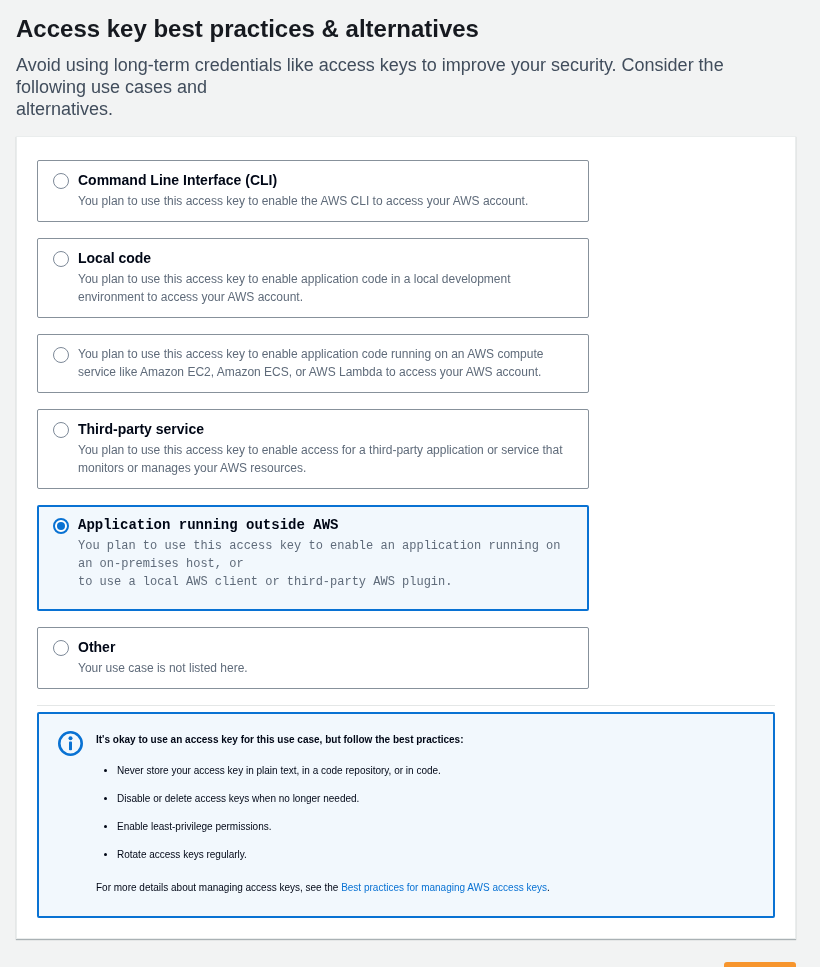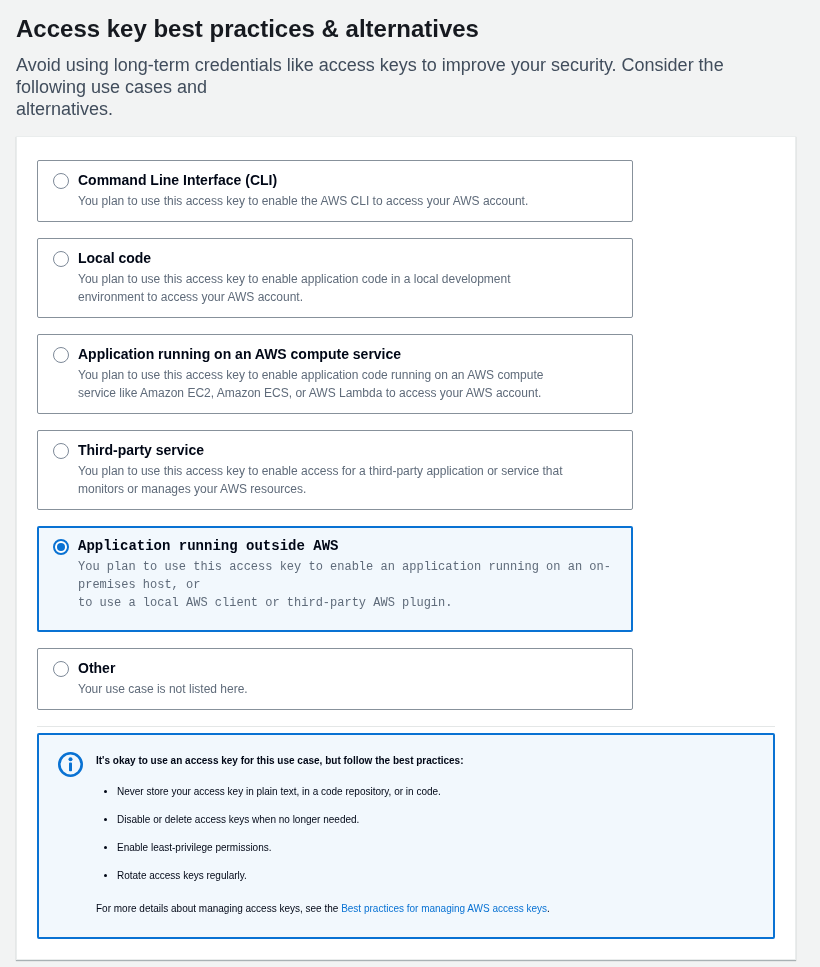--- a/index.html
+++ b/index.html
@@ -35,21 +35,21 @@
   
   .panel{
     margin:0 24px 0 16px;background:#ffffff;
     border:1px solid var(--panel-border,#eaeded);
     box-shadow:0 1px 1px rgba(0,28,36,.3);
     padding:23px 20px 20px 20px;
   }
   
   .option-card{
     display:flex;align-items:flex-start;gap:9px;
-    width:596px;
+    width:552px;
     border:1px solid var(--card-border,#87919b);
     border-radius:2px;background:#ffffff;
     padding:9px 16px 11px 15px;
     margin-bottom:16px;cursor:pointer;
   }
   .option-card.selected{
     border:2px solid var(--accent-blue,#0972d3);
     background:var(--selected-bg,#f2f8fd);
     padding:8px 15px 18px 14px;
     font-family:Liberation Mono, monospace;
@@ -127,21 +127,20 @@
       <span class="opt-texts">
         <span class="opt-label">Local code</span>
         <span class="opt-desc" style="display:block">You plan to use this access key to enable application code in a local development
 environment to access your AWS account.</span>
       </span>
     </label>
 
     <label class="option-card">
       <span class="radio"></span>
       <span class="opt-texts">
-        <span class="opt-label">Application running on an AWS compute service</span>
         <span class="opt-desc" style="display:block">You plan to use this access key to enable application code running on an AWS compute
 service like Amazon EC2, Amazon ECS, or AWS Lambda to access your AWS account.</span>
       </span>
     </label>
 
     <label class="option-card">
       <span class="radio"></span>
       <span class="opt-texts">
         <span class="opt-label">Third-party service</span>
         <span class="opt-desc" style="display:block">You plan to use this access key to enable access for a third-party application or service that

